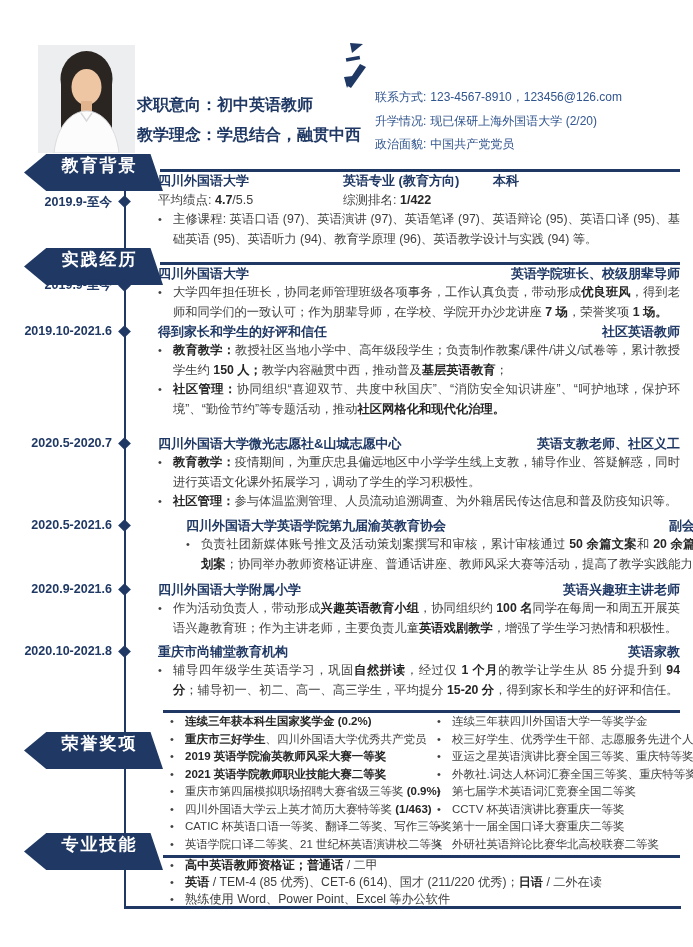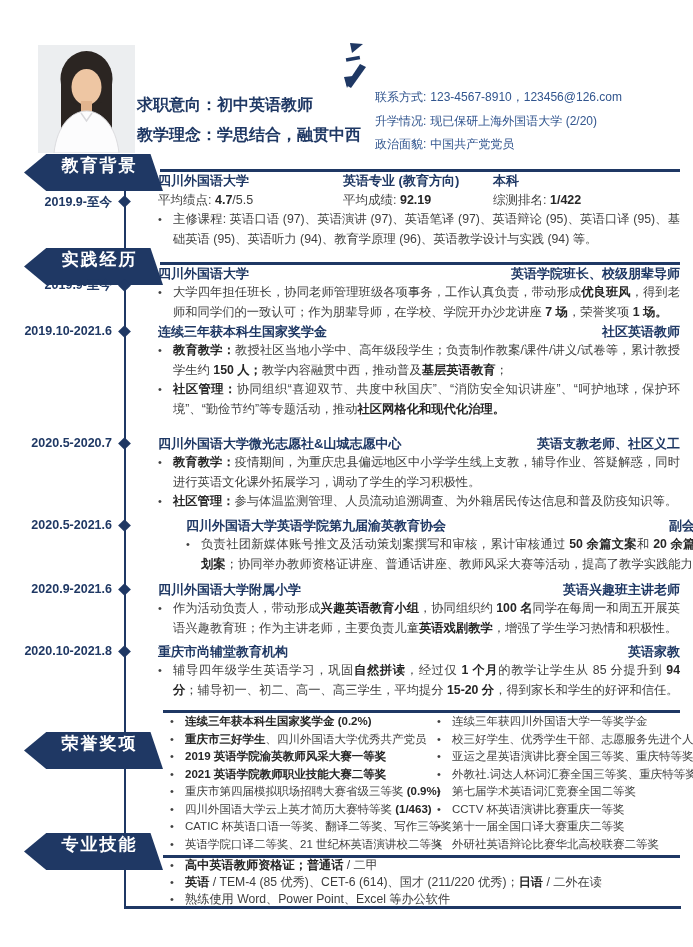--- a/index.html
+++ b/index.html
@@ -100,21 +100,20 @@
   <div class="diamond" style="top:197px"></div>
 
   <div id="edu-content">
     <div class="edu-row">
       <span class="hd">四川外国语大学</span>
       <span class="hd">英语专业 (教育方向)</span>
       <span class="hd">本科</span>
     </div>
     <div class="edu-row">
       <span><span>平均绩点: </span><span class="b">4.7</span><span>/5.5</span></span>
-      <span><span>平均成绩: </span><span class="b">92.19</span></span>
       <span><span>综测排名: </span><span class="b">1/422</span></span>
     </div>
     <div class="row">
       <span class="dot">•</span>
       <span class="txt">主修课程: 英语口语 (97)、英语演讲 (97)、英语笔译 (97)、英语辩论 (95)、英语口译 (95)、基础英语 (95)、英语听力 (94)、教育学原理 (96)、英语教学设计与实践 (94) 等。</span>
     </div>
   </div>
 
   <div class="banner" style="top:248px">
     <span>实践经历</span>
@@ -136,21 +135,21 @@
   </div>
 </div>
     </div>
   </div>
 
   <div class="entry" style="top: 322px;">
     <div class="date" style="top: 0px;">2019.10-2021.6</div>
     <div class="diamond" style="top: 5px;"></div>
     <div class="content">
       <div class="ehead">
-        <span>连续三年获本科生国家奖学金</span>
+        <span>得到家长和学生的好评和信任</span>
         <span>社区英语教师</span>
       </div>
       <div class="bullets">
   <div class="row">
     <span class="dot">•</span>
     <span class="txt"><span class="b">教育教学：</span><span>教授社区当地小学中、高年级段学生；负责制作教案/课件/讲义/试卷等，累计教授学生约 </span><span class="b">150 人；</span><span>教学内容融贯中西，推动普及</span><span class="b">基层英语教育</span><span>；</span></span>
   </div>
 
   <div class="row">
     <span class="dot">•</span>

